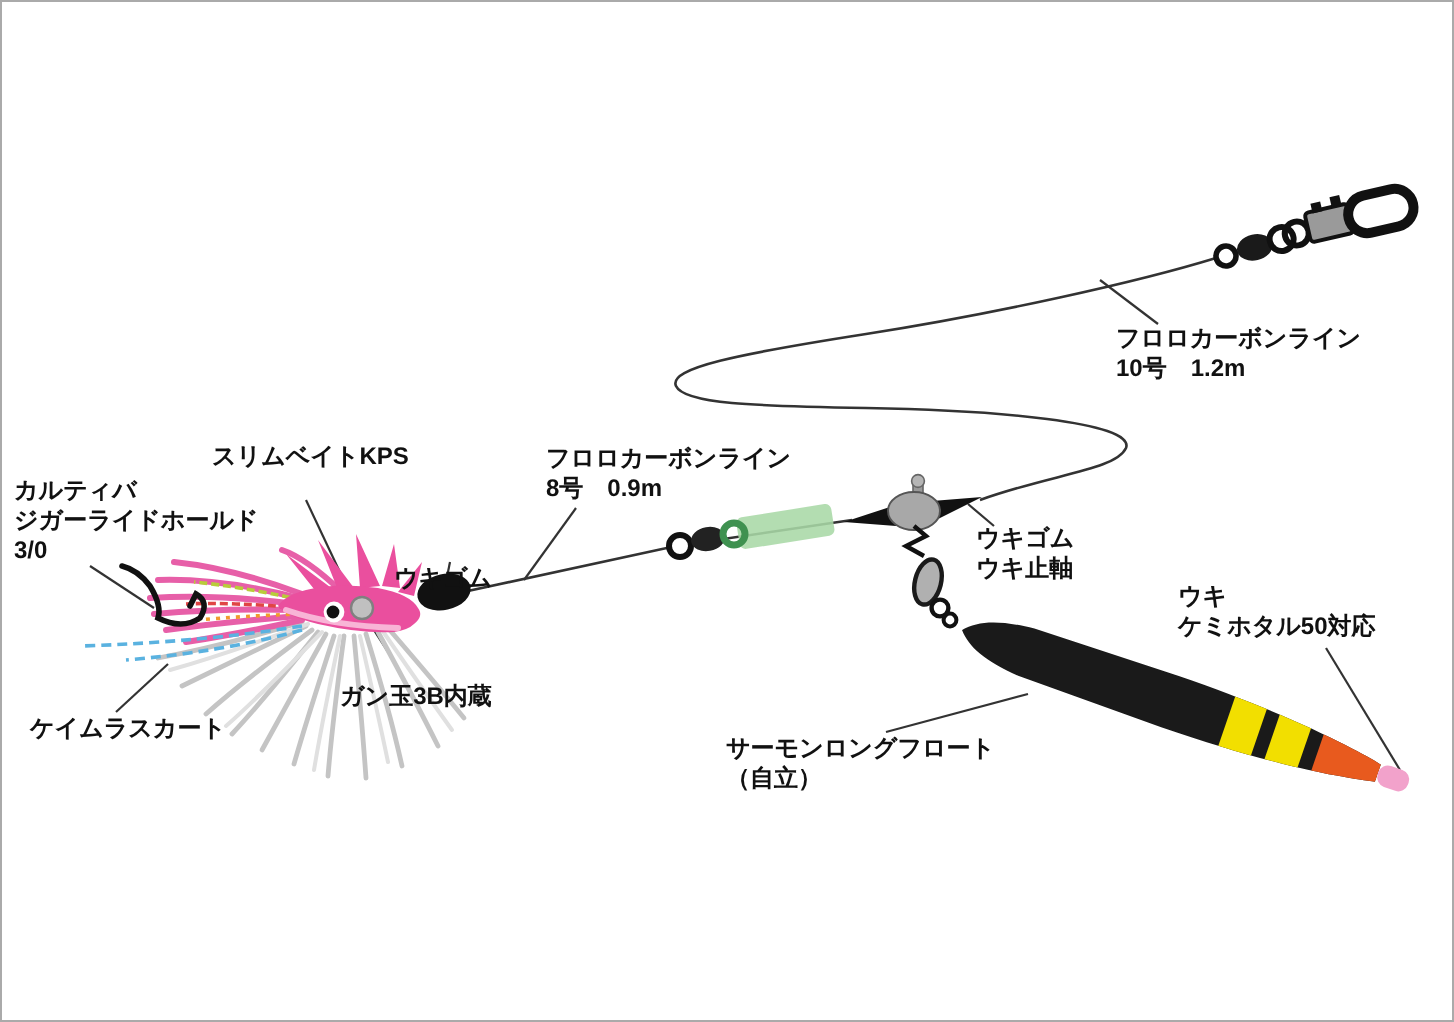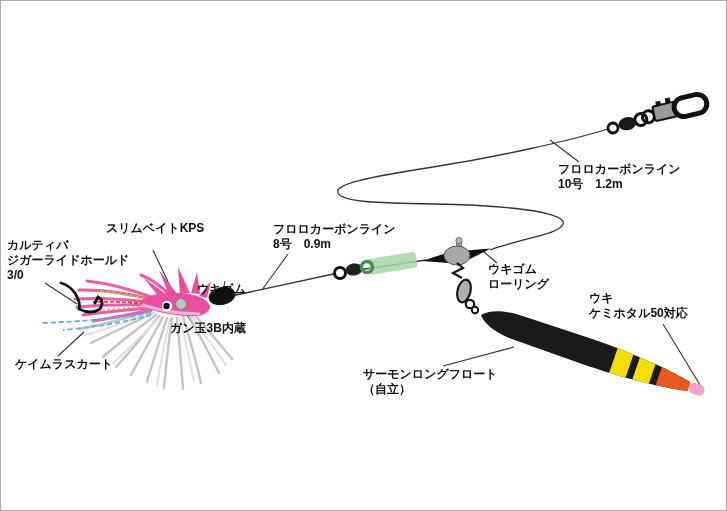--- a/index.html
+++ b/index.html
@@ -157,31 +157,31 @@
 
 <div class="lbl" style="left:196px;top:264px;margin-top:17px;">
   <span class="ln">ウキゴム</span>
 </div>
 
 <div class="lbl" style="left:272px;top:221px;">
   <span class="ln">フロロカーボンライン</span>
   <span class="ln">8号　0.9m</span>
 </div>
 
-<div class="lbl" style="left:169px;top:320px;">
+<div class="lbl" style="left:169px;top:340px;">
   <span class="ln">ガン玉3B内蔵</span>
 </div>
 
 <div class="lbl" style="left:14px;top:356px;">
   <span class="ln">ケイムラスカート</span>
 </div>
 
 <div class="lbl" style="left:487px;top:261px;">
   <span class="ln">ウキゴム</span>
-  <span class="ln">ローリング</span>
+  <span class="ln">ウキ止軸</span>
 </div>
 
 <div class="lbl" style="left:557px;top:161px;">
   <span class="ln">フロロカーボンライン</span>
   <span class="ln">10号　1.2m</span>
 </div>
 
 <div class="lbl center" style="left:588px;top:290px;width:160px;">
   <span class="ln">ウキ</span>
   <span class="ln">ケミホタル50対応</span>

